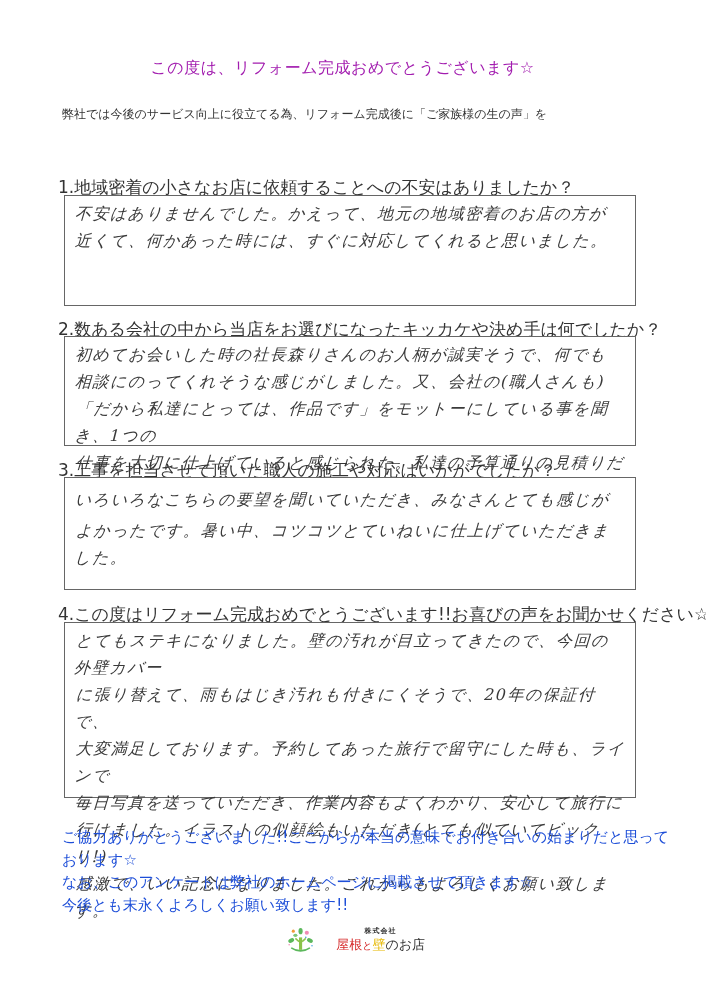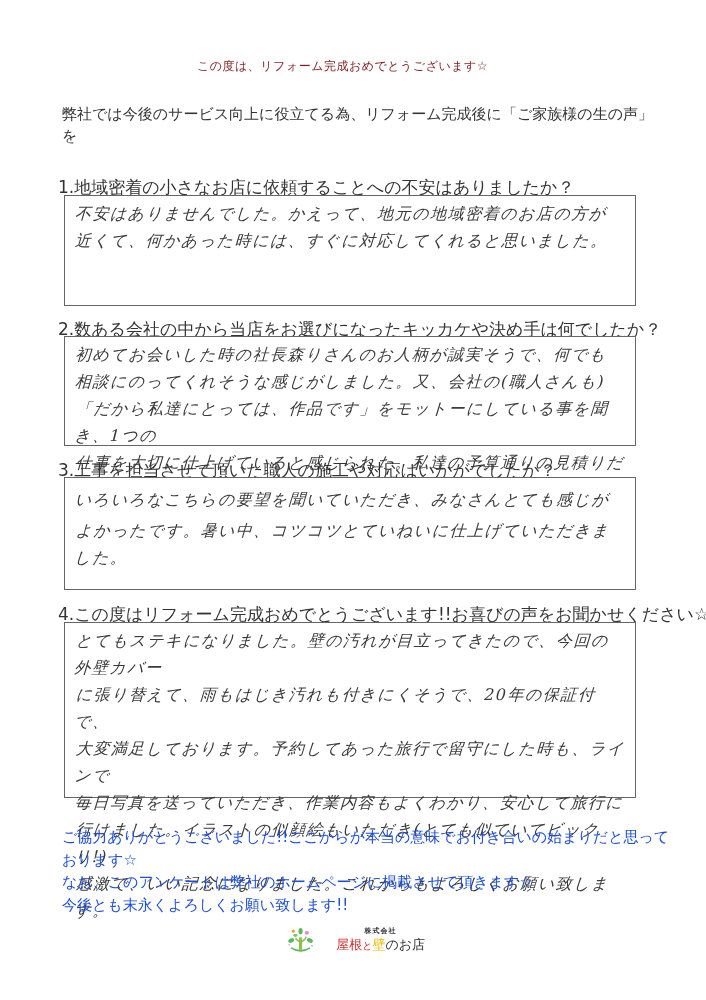--- a/index.html
+++ b/index.html
@@ -3,25 +3,25 @@
   <meta charset="utf-8">
   <style>
     html, body { margin: 0; padding: 0; }
     body {
       width: 706px; height: 1000px; background: #ffffff; position: relative;
       font-family: "DejaVu Sans", "Liberation Sans", sans-serif; color: #222;
       overflow: hidden;
     }
     .title {
       position: absolute; left: 0; top: 58px; width: 685px; text-align: center;
-      font-size: 12px; color: #7f1d1d; letter-spacing: 0.5px;
+      font-size: 16px; color: #a21caf; letter-spacing: 0.5px;
     }
     .intro {
       position: absolute; left: 62px; top: 103px; width: 600px;
-      font-size: 15px; line-height: 22px; color: #333;
+      font-size: 12px; line-height: 22px; color: #333;
     }
     .q-label {
       position: absolute; left: 58px; font-size: 17px; color: #333; white-space: nowrap;
     }
     .answer-box {
       position: absolute; left: 64px; width: 572px;
       border: 1.5px solid #666; box-sizing: border-box; background: #fff;
       padding: 4px 10px;
     }
     .hand {

